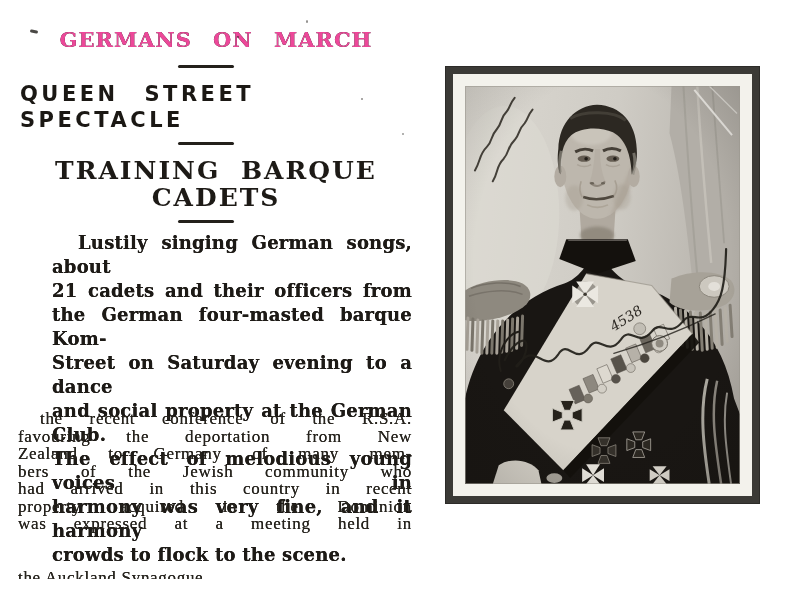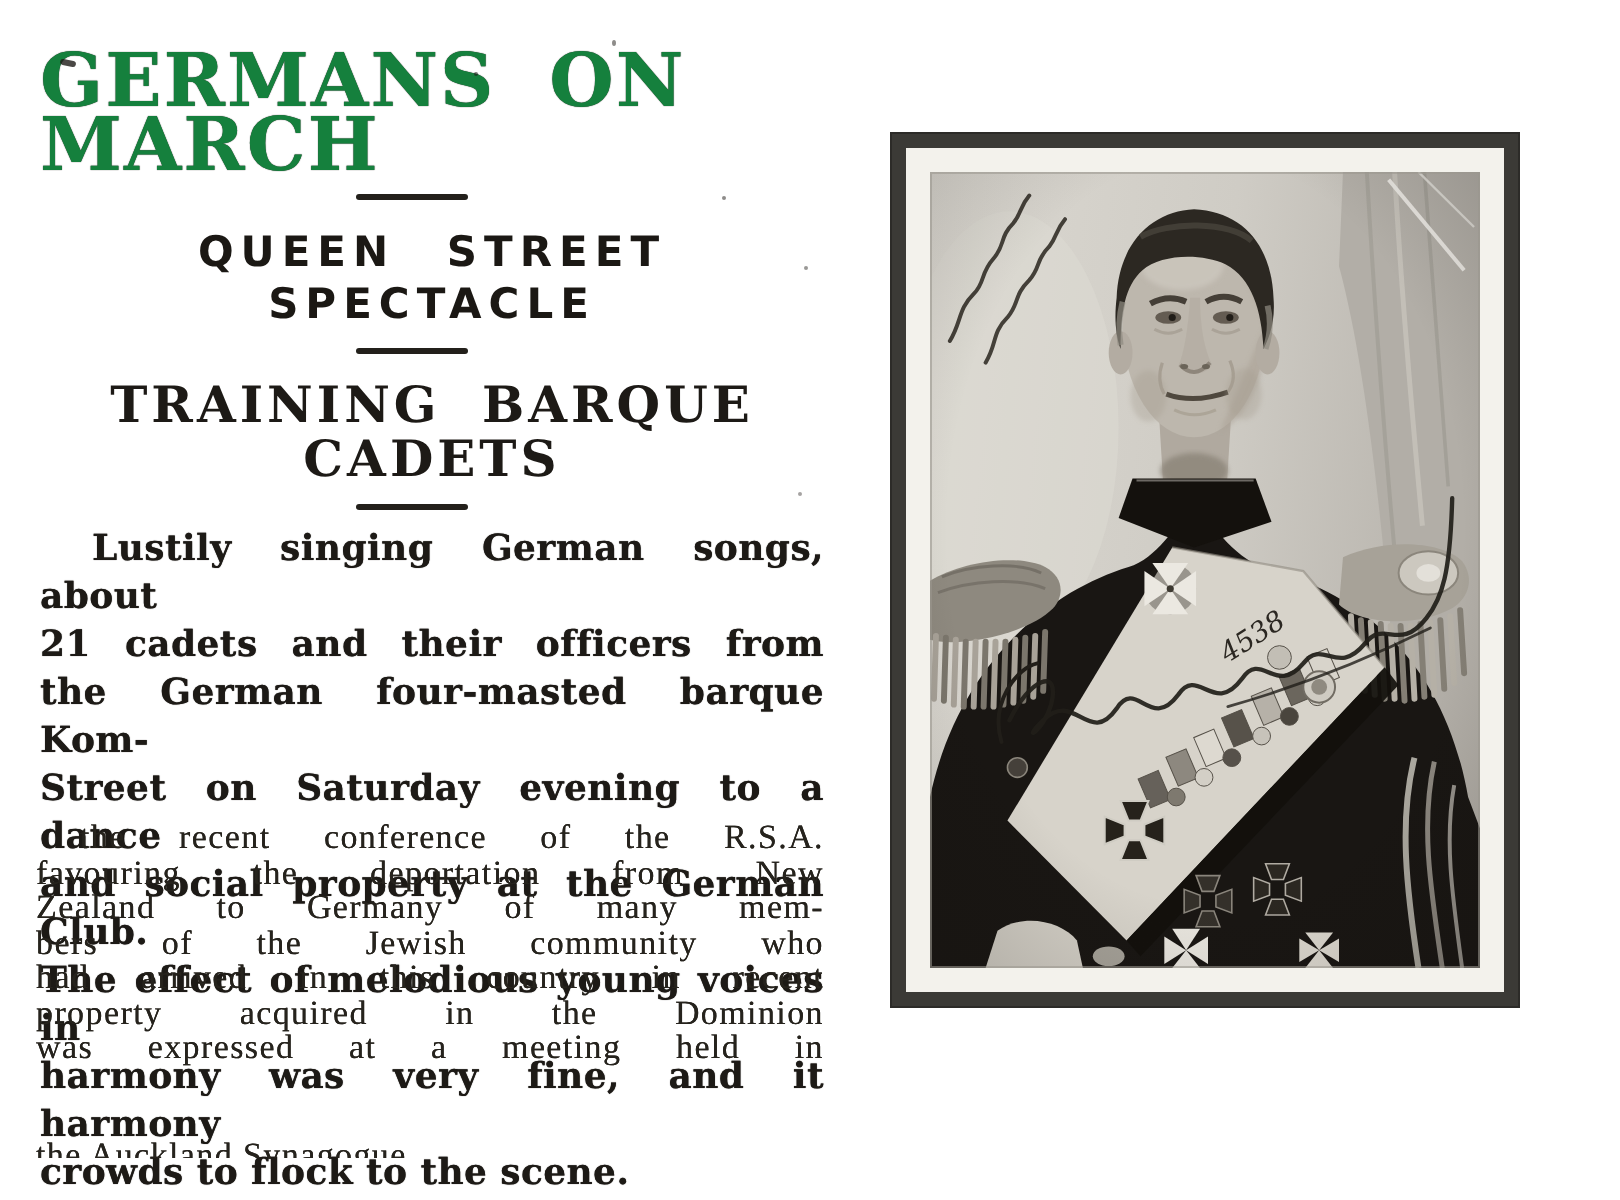--- a/index.html
+++ b/index.html
@@ -5,39 +5,39 @@
   html,body { margin:0; padding:0; }
   body {
     width:810px; height:600px; position:relative; overflow:hidden;
     background:#ffffff; color:#1d1a16;
     font-family:"DejaVu Serif", serif;
   }
   
   #clip1 { position:absolute; left:20px; top:24px; width:392px; }
   #clip1 .h1 {
     margin:0; font-family:"DejaVu Serif", serif; font-weight:bold;
-    font-size:37px; line-height:32px; text-align:left;
-    letter-spacing:1px; word-spacing:13px; color:#15803d;
+    font-size:21px; line-height:32px; text-align:center;
+    letter-spacing:1px; word-spacing:13px; color:#ec4899;
     text-shadow:0 0 .5px #181512;
   }
   .rule {
     width:56px; height:3px; background:#23201b; border-radius:2px;
     margin:9px 0 0 158px;
   }
   #clip1 .h2 {
     margin:13px 0 0; font-family:"DejaVu Sans", sans-serif; font-weight:bold;
-    font-size:21px; line-height:26px; text-align:center;
+    font-size:21px; line-height:26px; 
     letter-spacing:3.5px; word-spacing:15px; color:#1b1814;
   }
   #clip1 .h3 {
     margin:12px 0 0; font-family:"DejaVu Serif", serif; font-weight:600;
     font-size:25px; line-height:27px; text-align:center;
     letter-spacing:2px; word-spacing:10px; color:#1d1a16;
   }
-  .para { margin-top:8px; }
+  .para { margin-top:8px;margin-left:32px; }
   .para1 .tline {
     font-family:"DejaVu Serif", serif; font-weight:bold;
     font-size:18px; line-height:24px; letter-spacing:.2px;
     text-align:justify; text-align-last:justify;
     text-shadow:0 0 .4px #1d1a16;
   }
   .para1 .tline:first-child { text-indent:26px; }
   .para1 .tline:last-child  { text-align-last:left; }
   
   #clip2 {

